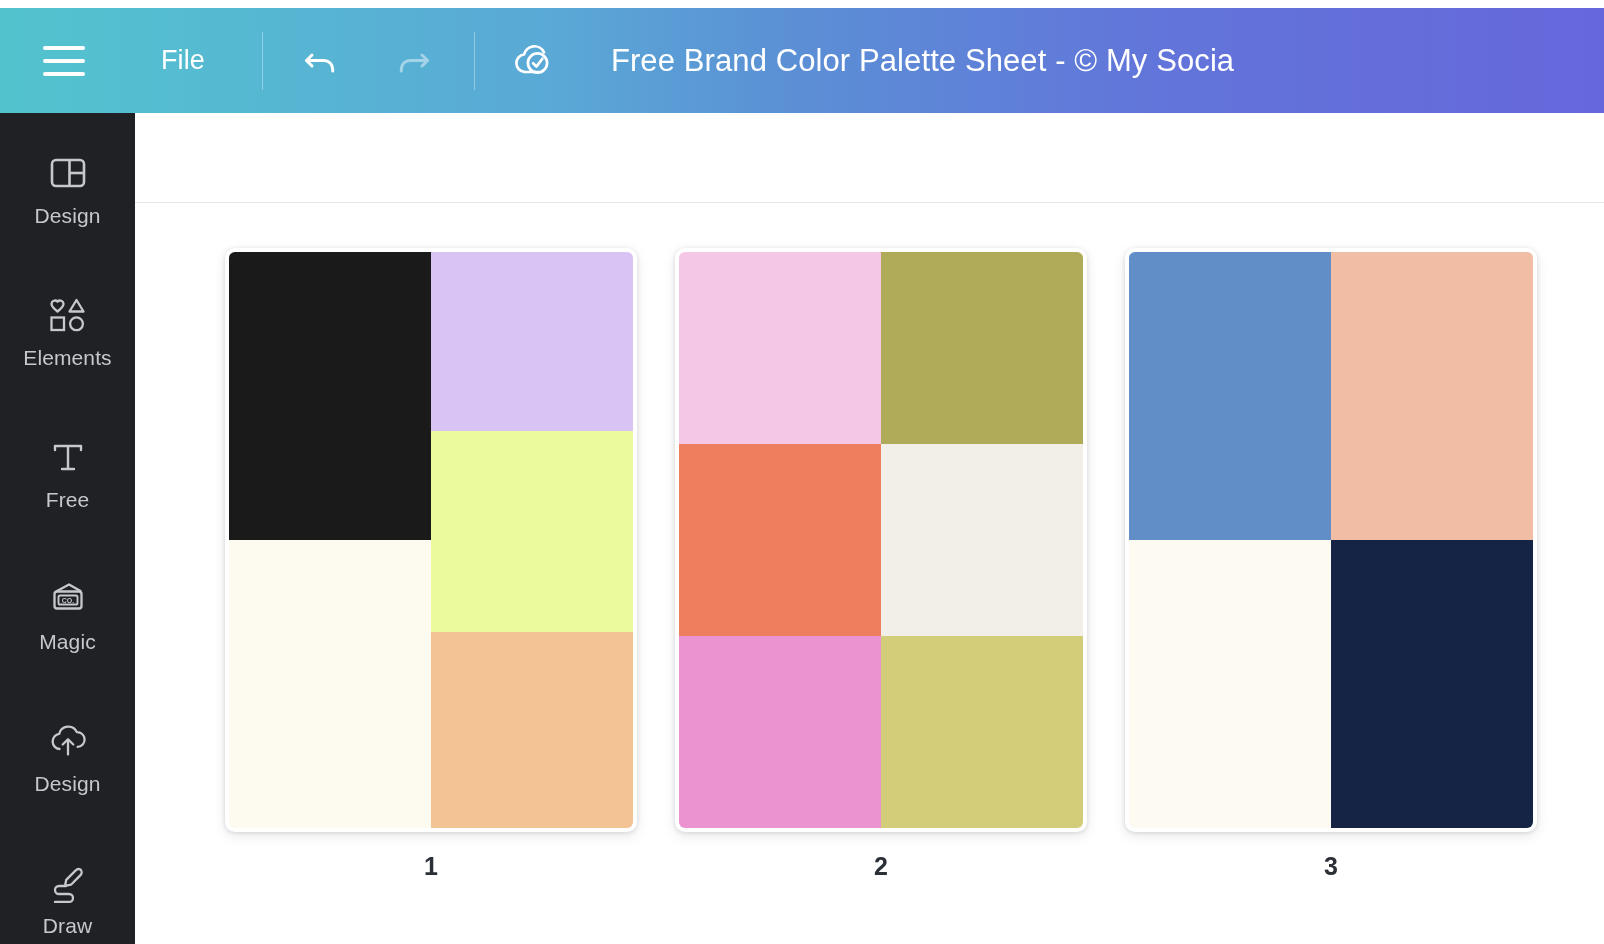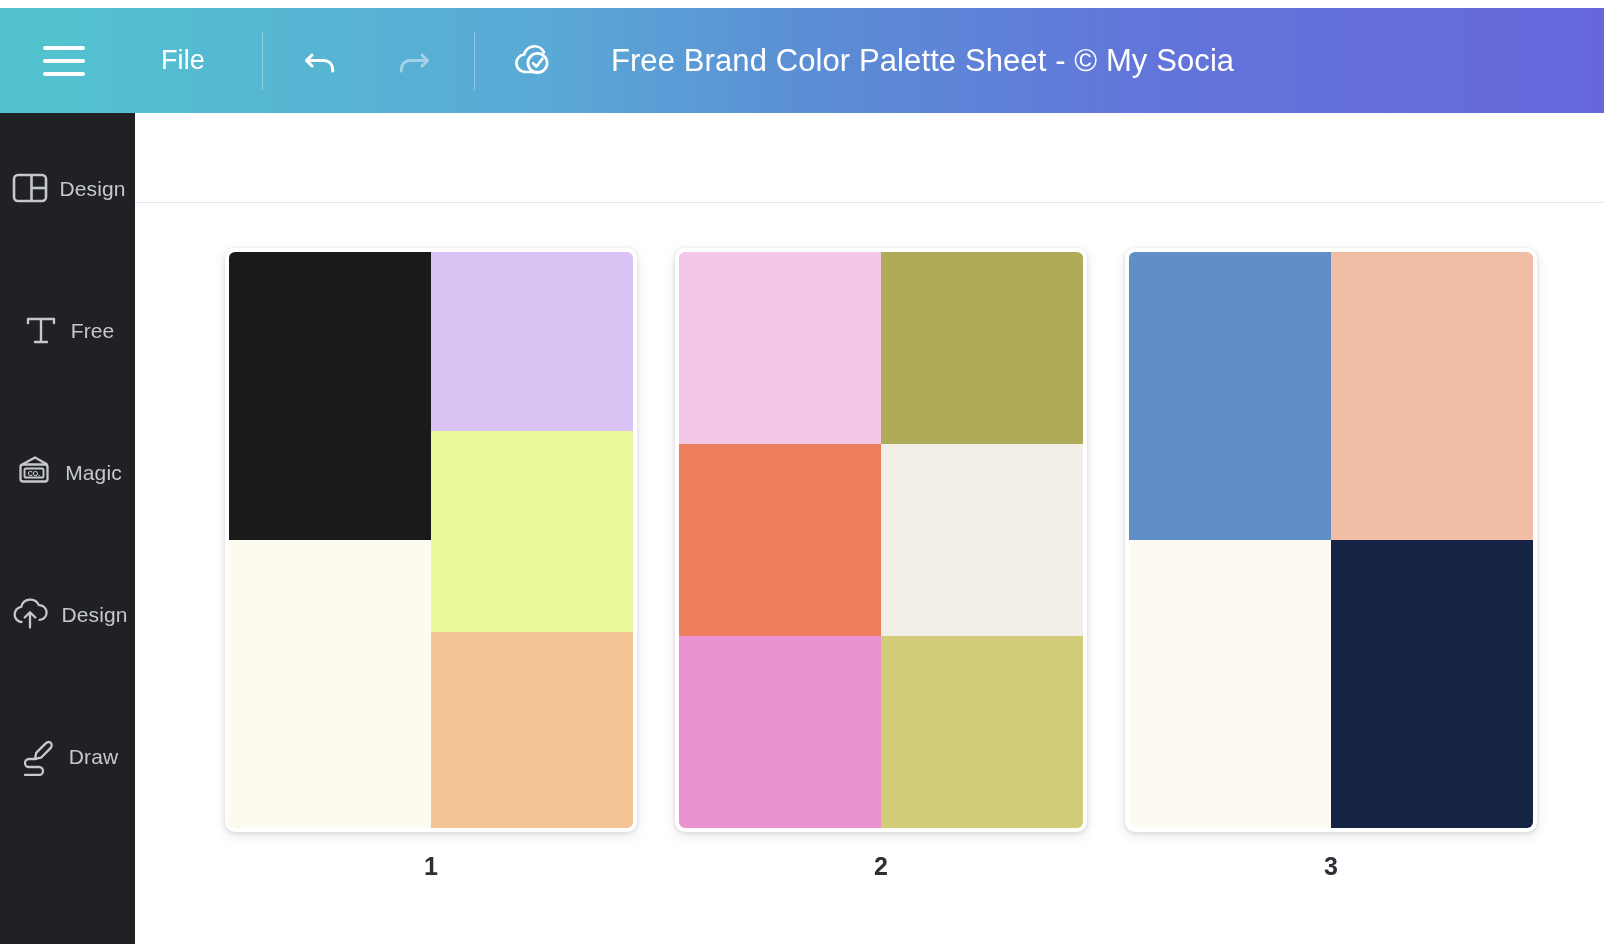--- a/index.html
+++ b/index.html
@@ -131,21 +131,21 @@
     height: 839px;
     background: #1f2125;
     z-index: 20;
     padding-top: 24px;
   }
 
   .side-item {
     width: 135px;
     height: 118px;
     display: flex;
-    flex-direction: row;
+    flex-direction: column;
     align-items: center;
     justify-content: center;
     gap: 10px;
     cursor: pointer;
     margin-bottom: 24px;
   }
   .side-item .s-icon {
     height: 44px;
     display: flex;
     align-items: center;
@@ -289,20 +289,31 @@
       <span class="s-icon">
         <svg width="40" height="40" viewBox="0 0 40 40" fill="none" aria-hidden="true">
           <rect x="4" y="7" width="32" height="26" rx="4" stroke="#c6c8cb" stroke-width="2.6"></rect>
           <path d="M21.5 7 V33" stroke="#c6c8cb" stroke-width="2.6"></path>
           <path d="M21.5 20 H36" stroke="#c6c8cb" stroke-width="2.6"></path>
         </svg>
       </span>
       <span class="s-label">Design</span>
     </div>
 
+    <div class="side-item">
+      <span class="s-icon">
+        <svg width="42" height="40" viewBox="0 0 42 40" fill="none" aria-hidden="true">
+          <path d="M10.5 16.5 c-4-3.3 -6-5.2 -6-7.6 a3.5 3.5 0 0 1 6 -2.3 a3.5 3.5 0 0 1 6 2.3 c0 2.4 -2 4.3 -6 7.6 z" stroke="#c6c8cb" stroke-width="2.3" stroke-linejoin="round"></path>
+          <path d="M29.5 5 L36.5 16.5 H22.5 z" stroke="#c6c8cb" stroke-width="2.3" stroke-linejoin="round"></path>
+          <rect x="4.5" y="22.5" width="12.5" height="12.5" stroke="#c6c8cb" stroke-width="2.3"></rect>
+          <circle cx="29.5" cy="28.8" r="6.4" stroke="#c6c8cb" stroke-width="2.3"></circle>
+        </svg>
+      </span>
+      <span class="s-label">Elements</span>
+    </div>
 
     <div class="side-item">
       <span class="s-icon">
         <svg width="40" height="40" viewBox="0 0 40 40" fill="none" aria-hidden="true">
           <path d="M7 9 H33 M7 9 V13 M33 9 V13 M20 9 V32 M14 32 H26" stroke="#c6c8cb" stroke-width="2.4" stroke-linecap="round"></path>
         </svg>
       </span>
       <span class="s-label">Free</span>
     </div>
 

